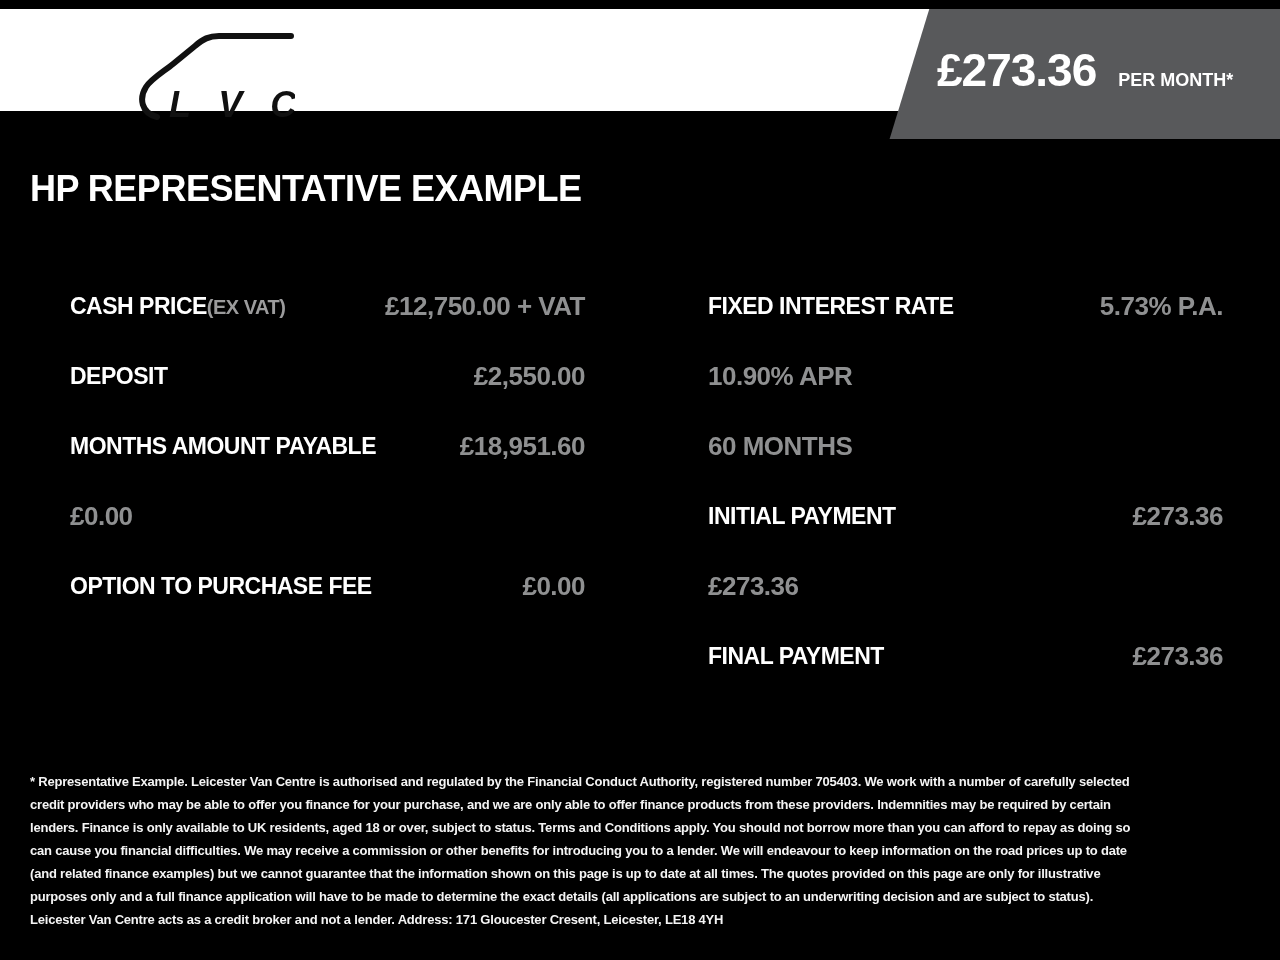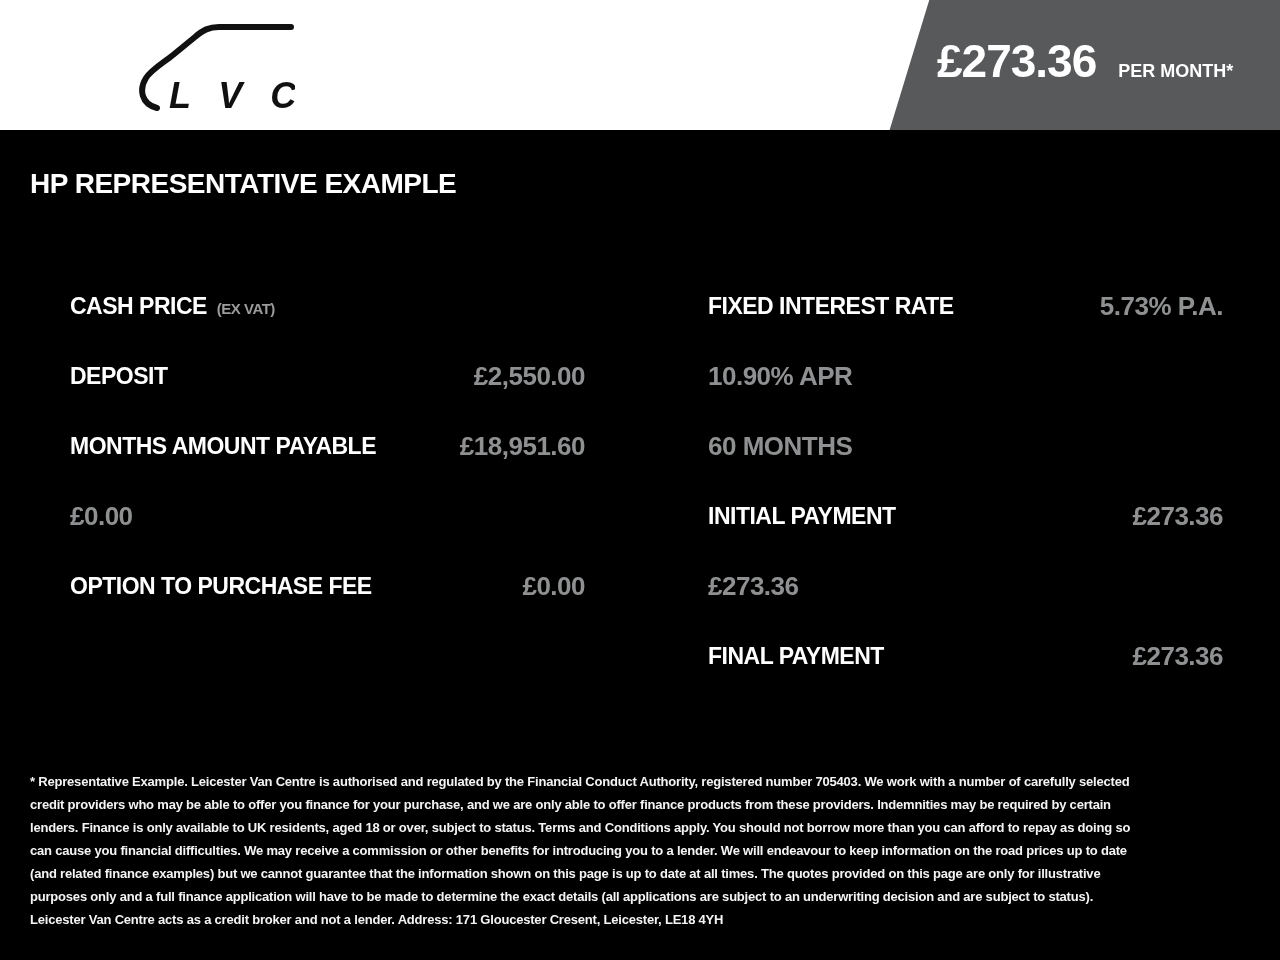--- a/index.html
+++ b/index.html
@@ -5,21 +5,21 @@
   html,body{margin:0;padding:0;}
   body{
     width:1280px;height:960px;
     background:#000;
     font-family:"Liberation Sans", sans-serif;
     position:relative;
     overflow:hidden;
   }
   
   .header{
-    position:absolute;top:0;left:0;width:1280px;height:130px;
+    position:absolute;top:9px;left:0;width:1280px;height:102px;
     background:#ffffff;
   }
   .logo{
     position:absolute;left:133px;top:10px;width:162px;height:108px;
   }
   .banner{
     position:absolute;top:0;left:0;width:1280px;height:130px;
     background:#58595b;
     clip-path:polygon(72.6% 0, 100% 0, 100% 100%, 69.5% 100%);
   }
@@ -31,37 +31,37 @@
   }
   .banner-amount{
     font-size:46px;font-weight:bold;letter-spacing:-1px;line-height:1;
   }
   .banner-period{
     font-size:18px;font-weight:bold;letter-spacing:0;line-height:1;
   }
   
   .page-title{
     position:absolute;left:30px;top:168px;
-    color:#ffffff;font-size:28px;font-weight:bold;letter-spacing:-0.5px;
+    color:#ffffff;font-size:36px;font-weight:bold;letter-spacing:-0.5px;
   }
   
   .fin-col{
     position:absolute;top:271px;width:515px;
   }
   .fin-col.left{left:70px;}
   .fin-col.right{left:695px;margin-left:13px;}
   .fin-row{
     height:70px;display:flex;justify-content:space-between;align-items:center;
   }
   .fin-label{
     color:#ffffff;font-size:23px;font-weight:bold;letter-spacing:-0.5px;
     white-space:nowrap;
   }
   .fin-label .suffix{
-    color:#9b9b9c;font-size:15px;font-weight:bold;margin-left:10px;
+    color:#9b9b9c;font-size:20px;font-weight:bold;
   }
   .fin-value{
     color:#8f9091;font-size:26px;font-weight:bold;letter-spacing:-0.5px;
     white-space:nowrap;text-align:right;
   }
   
   .disclaimer{
     position:absolute;left:30px;top:770px;width:1120px;
     color:#f4f4f4;font-size:13px;font-weight:bold;line-height:23px;
     letter-spacing:-0.2px;
@@ -82,20 +82,21 @@
     <span class="banner-amount">£273.36</span>
     <span class="banner-period">PER MONTH*</span>
   </div>
 </div>
 
 <div class="page-title">HP REPRESENTATIVE EXAMPLE</div>
 
 <div class="fin-col left">
   <div class="fin-row">
     <span class="fin-label"><span>CASH PRICE</span><span class="suffix">(EX VAT)</span></span>
+    <span class="fin-value">£12,750.00 + VAT</span>
   </div>
   <div class="fin-row">
     <span class="fin-label">DEPOSIT</span>
     <span class="fin-value">£2,550.00</span>
   </div>
   <div class="fin-row">
     <span class="fin-label">MONTHS AMOUNT PAYABLE</span>
     <span class="fin-value">£18,951.60</span>
   </div>
   <div class="fin-row">

